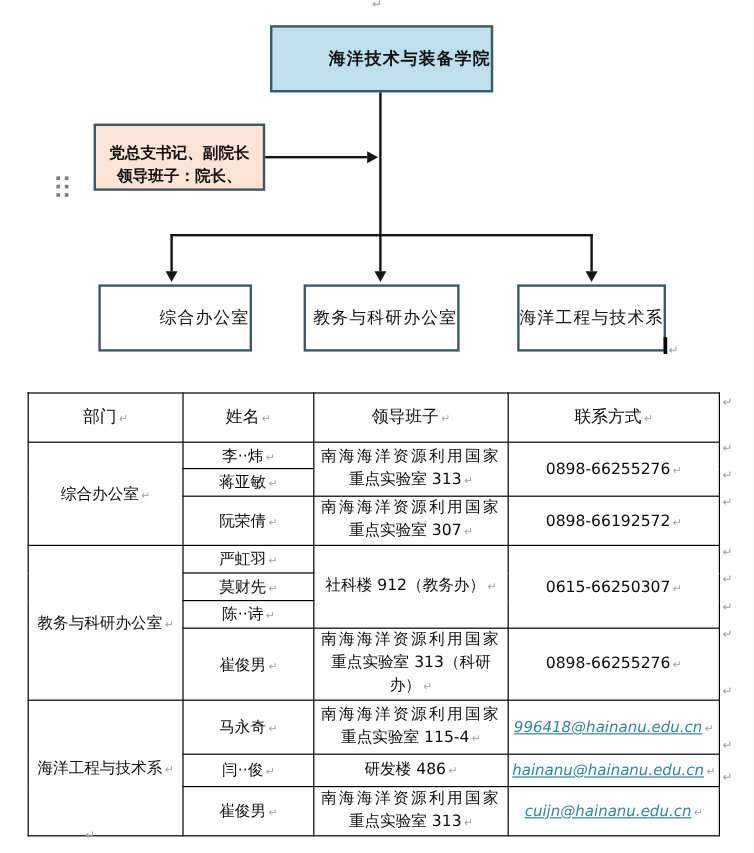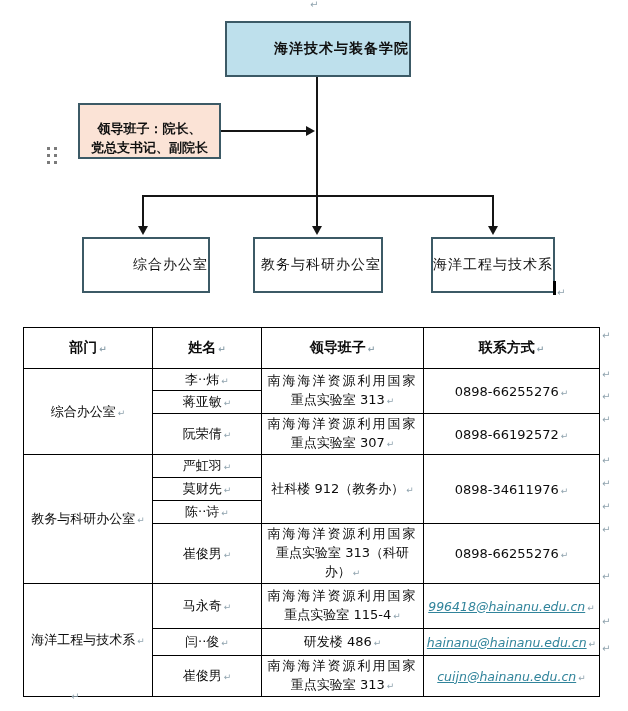--- a/index.html
+++ b/index.html
@@ -36,21 +36,21 @@
   .cursor-bar{position:absolute;left:553px;top:281px;width:3px;height:14px;background:#000;}
 
   
   .pmark{position:absolute;font-size:10px;line-height:10px;color:#8FA3AE;}
   .eoc{font-size:9px;color:#8FA3AE;margin-left:2px;}
 
   
   .ct{position:absolute;left:23px;top:327px;width:576px;border-collapse:collapse;
       table-layout:fixed;text-align:center;font-size:13px;color:#0c0c0c;}
   .ct th,.ct td{border:1px solid #000;padding:0 2px;vertical-align:middle;overflow:hidden;}
-  .ct th{font-size:14px;font-weight:bold;}
+  .ct th{font-size:14px;font-weight:normal;}
   .ct .loc{line-height:19px;}
   .lab1{letter-spacing:2px;}
   .email{color:#31849B;text-decoration:underline;font-size:12.5px;cursor:pointer;font-style:italic;}
 </style>
 </head>
 <body>
 
 <div class="page">
 
   <div>
@@ -62,22 +62,22 @@
 
     <div class="line" style="left:316px;top:77px;width:2px;height:149px"></div>
     <div class="line" style="left:142px;top:195px;width:352px;height:2px"></div>
     <div class="line" style="left:142px;top:195px;width:2px;height:31px"></div>
     <div class="line" style="left:492px;top:195px;width:2px;height:31px"></div>
     <div class="arr-d" style="left:138px;top:226px"></div>
     <div class="arr-d" style="left:312px;top:226px"></div>
     <div class="arr-d" style="left:488px;top:226px"></div>
 
     <div class="shape shape-lead">
+      <span class="lbl">党总支书记、副院长</span>
       <span class="lbl">领导班子：院长、</span>
-      <span class="lbl">党总支书记、副院长</span>
     </div>
     <div class="line" style="left:221px;top:130px;width:85px;height:2px"></div>
     <div class="arr-r" style="left:306px;top:126px"></div>
 
     <div class="drag-dots">
       <i></i>
         <i></i>
       <i></i>
         <i></i>
       <i></i>
@@ -125,21 +125,21 @@
     <tr style="height:41px">
       <td><span>阮荣倩</span><span class="eoc">↵</span></td>
       <td class="loc"><span class="lab1">南海海洋资源利用国家</span><br><span>重点实验室 307</span><span class="eoc">↵</span></td>
       <td><span>0898-66192572</span><span class="eoc">↵</span></td>
     </tr>
 
     <tr style="height:23px">
       <td rowspan="4"><span>教务与科研办公室</span><span class="eoc">↵</span></td>
       <td><span>严虹羽</span><span class="eoc">↵</span></td>
       <td rowspan="3" class="loc"><span>社科楼 912（教务办）</span><span class="eoc">↵</span></td>
-      <td rowspan="3"><span>0898-34611976</span><span class="eoc">↵</span></td>
+      <td rowspan="3"><span>0615-66250307</span><span class="eoc">↵</span></td>
     </tr>
     <tr style="height:23px">
       <td><span>莫财先</span><span class="eoc">↵</span></td>
     </tr>
     <tr style="height:23px">
       <td><span>陈··诗</span><span class="eoc">↵</span></td>
     </tr>
     <tr style="height:47px">
       <td><span>崔俊男</span><span class="eoc">↵</span></td>
       <td class="loc"><span class="lab1">南海海洋资源利用国家</span><br><span>重点实验室 313（科研办）</span><span class="eoc">↵</span></td>

